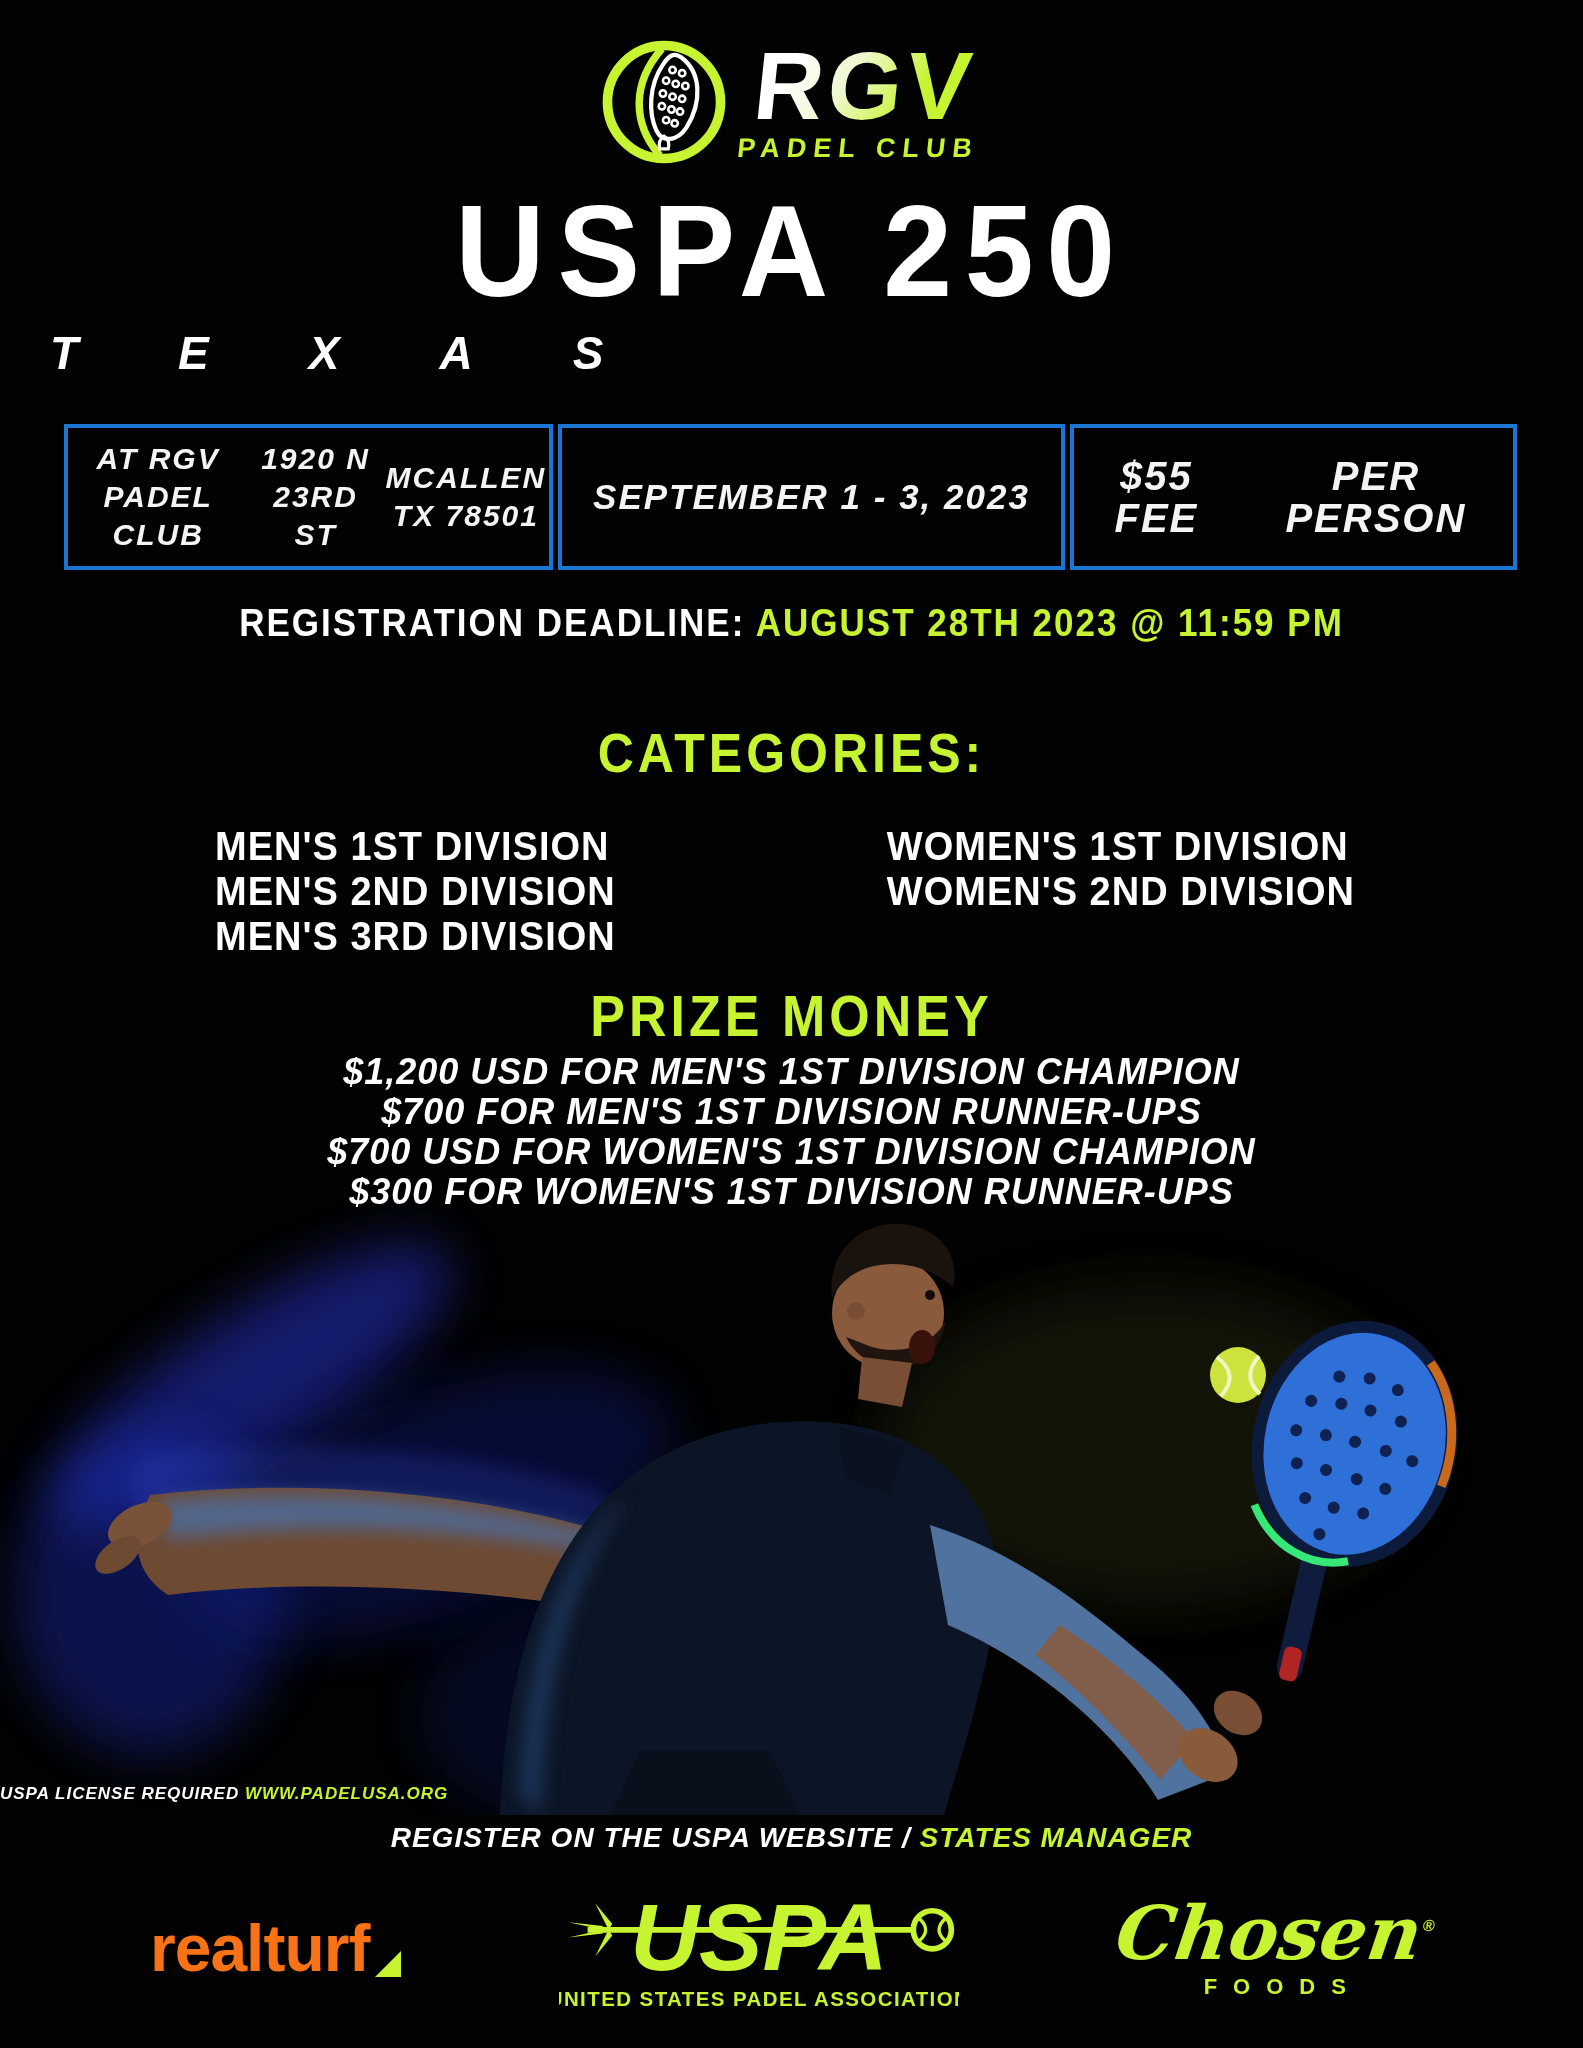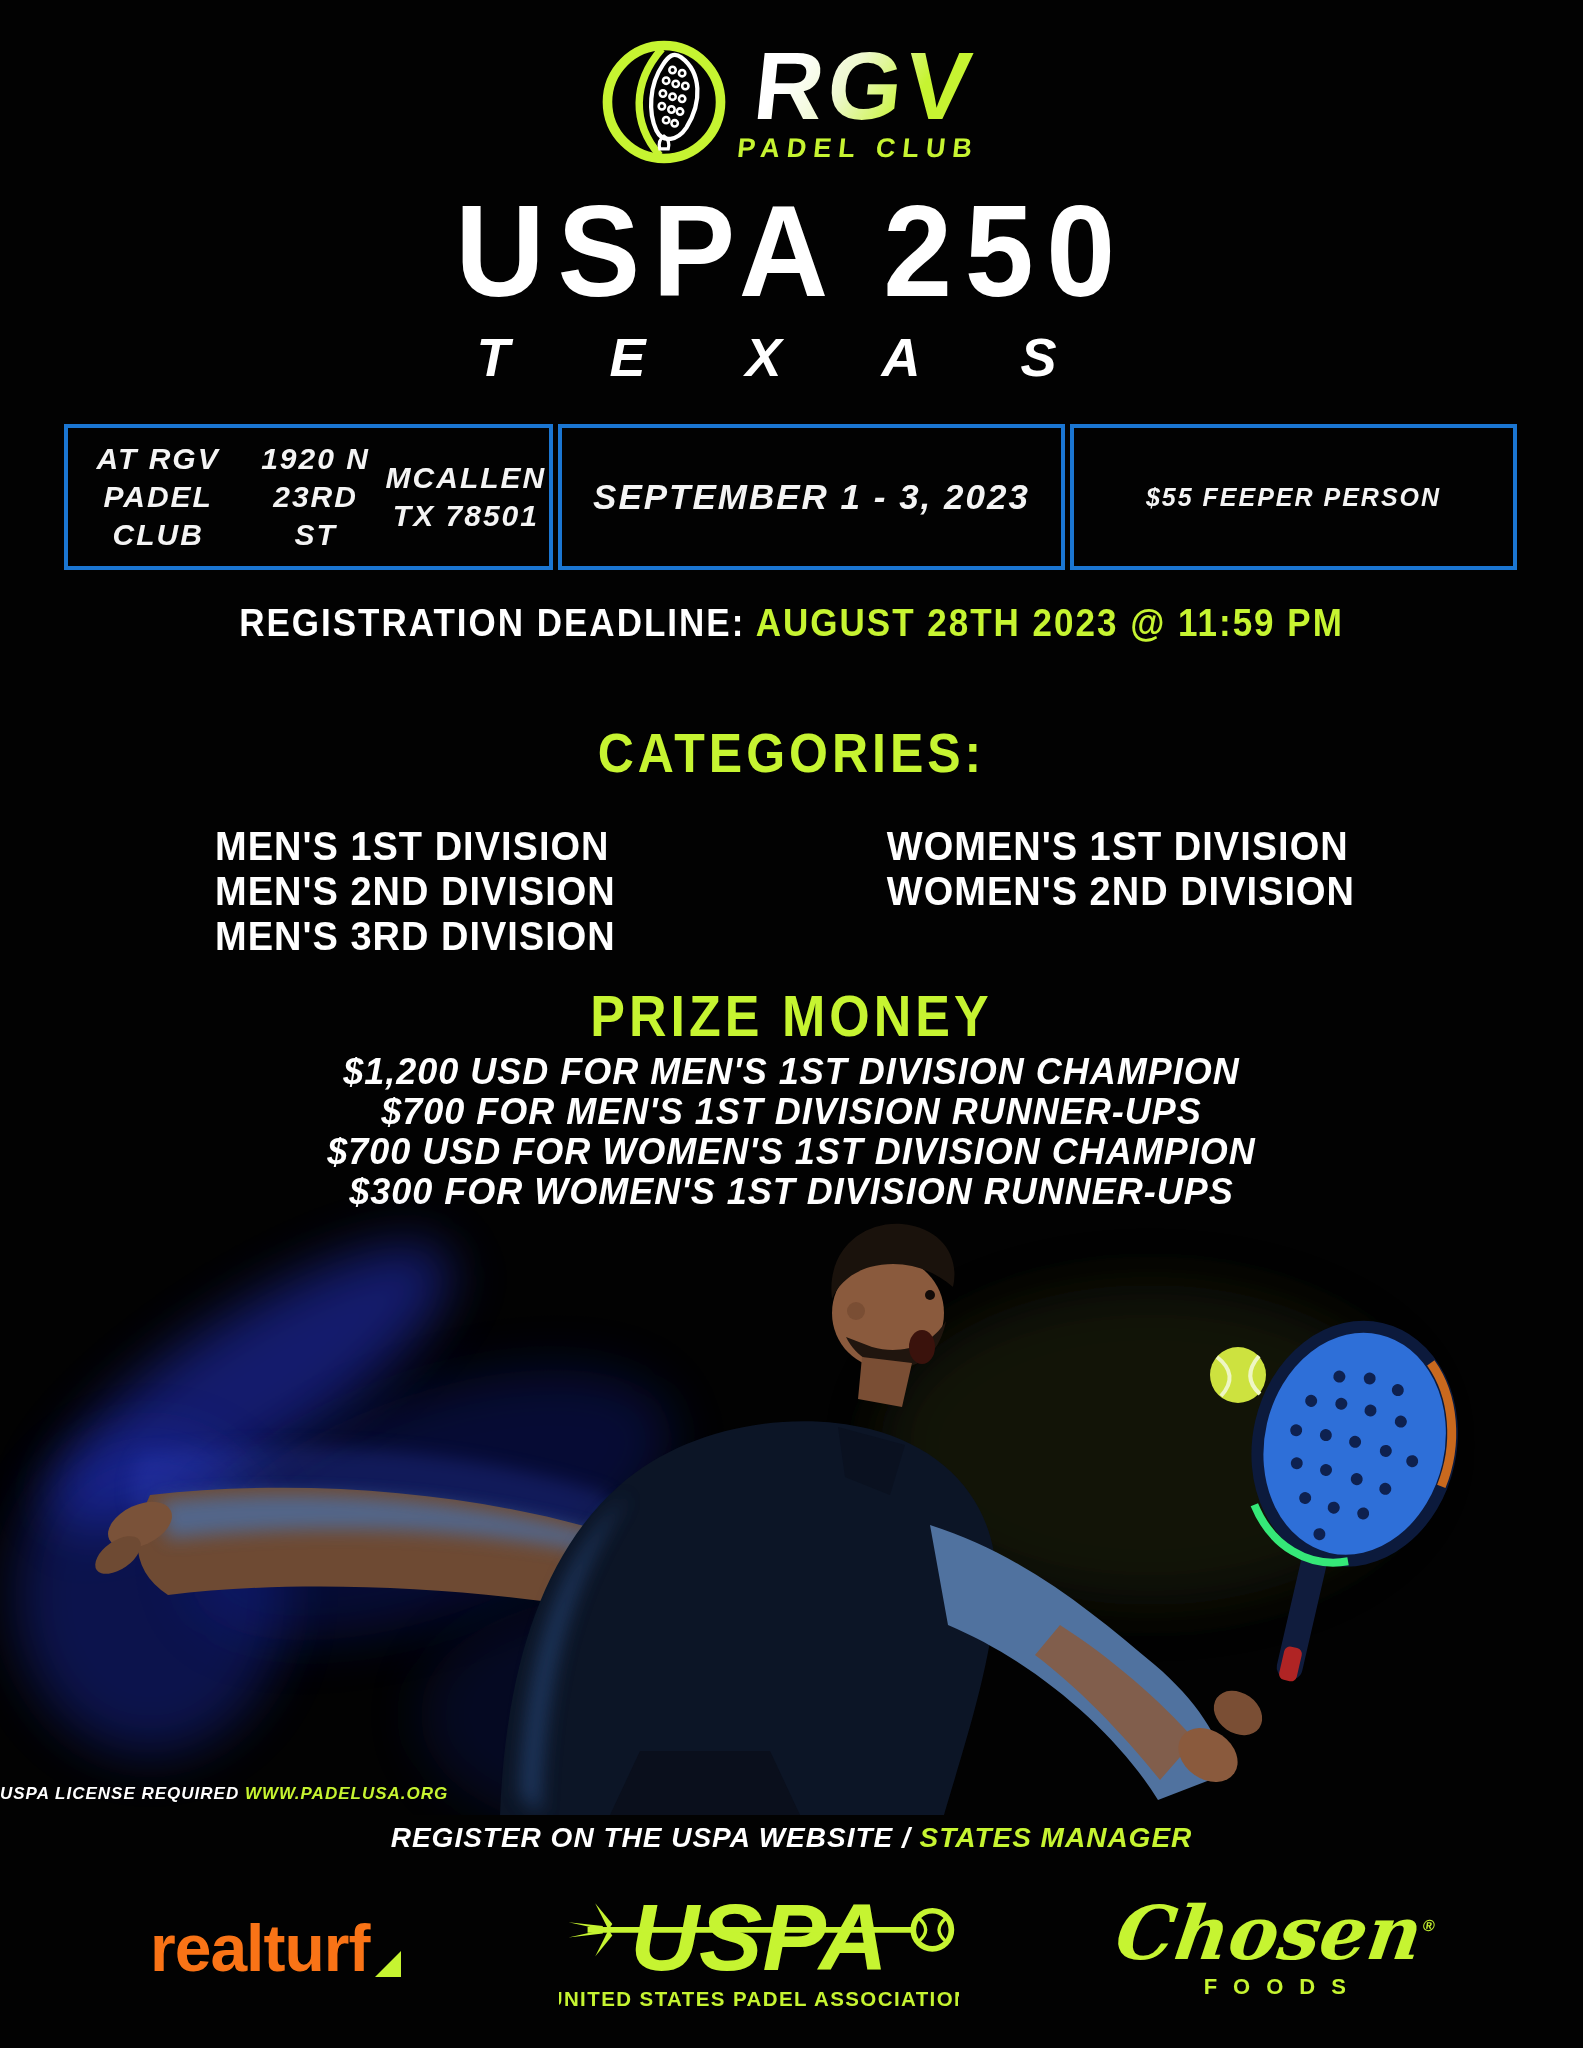--- a/index.html
+++ b/index.html
@@ -14,29 +14,29 @@
   .logo-brand{
     font-size:96px;font-weight:900;letter-spacing:4px;line-height:.9;
     background:linear-gradient(118deg,#ffffff 18%,#eef8cf 42%,#c6f431 72%);
     -webkit-background-clip:text;background-clip:text;color:transparent;
   }
   .logo-sub{font-size:27px;font-weight:800;color:#c6f431;letter-spacing:7px;margin-top:4px;}
   
   .title{position:absolute;top:192px;left:0;width:100%;text-align:center;
     font-size:118px;font-weight:900;letter-spacing:12px;line-height:1;
     transform:scale(1.05,1.1);}
-  .subtitle{position:absolute;top:326px;left:0;width:100%;text-align:center;
-    font-size:54px;font-weight:700;font-style:italic;letter-spacing:100px;padding-left:50px;box-sizing:border-box;}
+  .subtitle{position:absolute;top:326px;left:0;width:100%;
+    font-size:46px;font-weight:700;font-style:italic;letter-spacing:100px;padding-left:50px;box-sizing:border-box;}
   
   .boxes{position:absolute;top:424px;left:64px;right:66px;height:146px;display:flex;gap:5px;}
   .ibox{border:4px solid #1b76d2;box-sizing:border-box;display:flex;justify-content:center;align-items:center;text-align:center;
     font-weight:700;font-style:italic;color:#f4f4f4;}
   .ibox.b1{flex:0 0 489px;font-size:30px;line-height:38px;letter-spacing:2px;}
   .ibox.b2{flex:1 1 auto;font-size:35px;letter-spacing:2px;}
-  .ibox.b3{flex:0 0 447px;font-size:25px;line-height:42px;letter-spacing:2px;}
+  .ibox.b3{flex:0 0 447px;font-size:40px;line-height:42px;letter-spacing:2px;}
   
   .deadline{position:absolute;top:603px;left:0;width:100%;text-align:center;
     font-size:35px;font-weight:800;letter-spacing:2px;transform:scaleY(1.1);}
   .green{color:#c6f431;}
   
   .cat-heading{position:absolute;top:724px;left:0;width:100%;text-align:center;
     font-size:50px;font-weight:900;color:#c6f431;letter-spacing:4px;transform:scaleY(1.12);}
   .cat-cols{position:absolute;top:822px;left:215px;right:228px;display:flex;justify-content:space-between;}
   .cat-col{display:flex;flex-direction:column;}
   .cat-item{font-size:38px;font-weight:800;line-height:45px;letter-spacing:1px;transform:scaleY(1.08);transform-origin:left top;}

